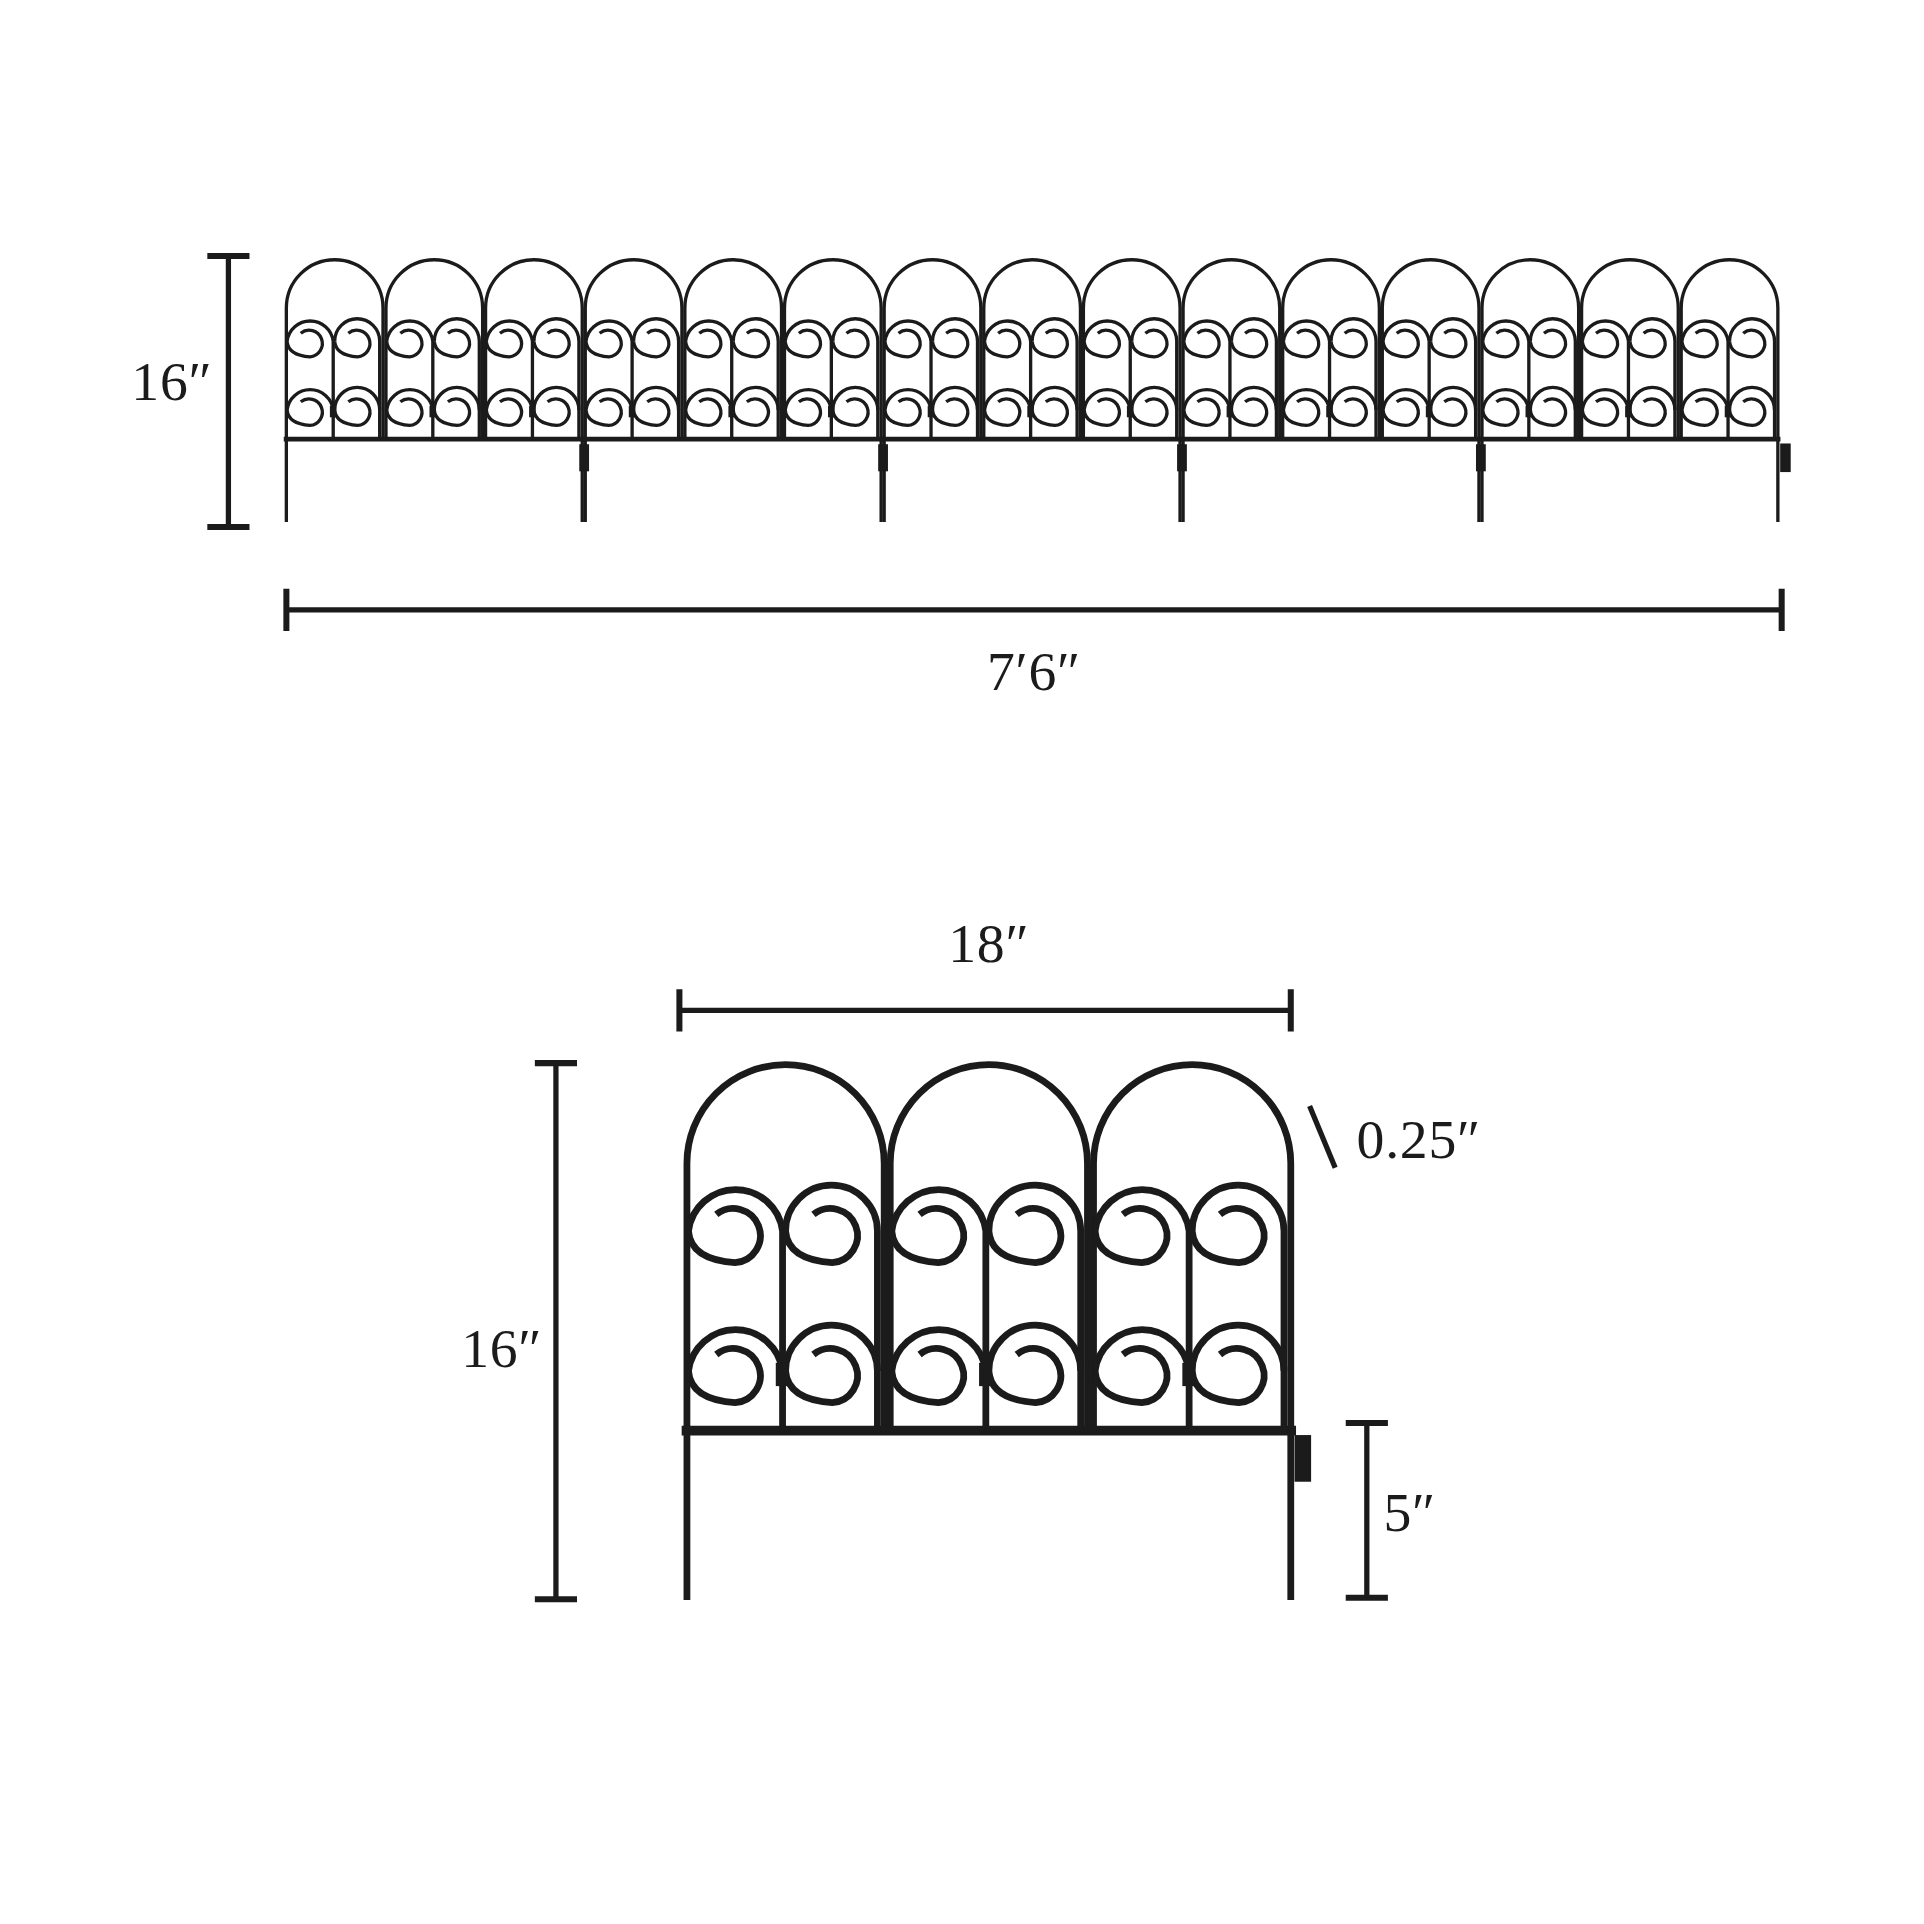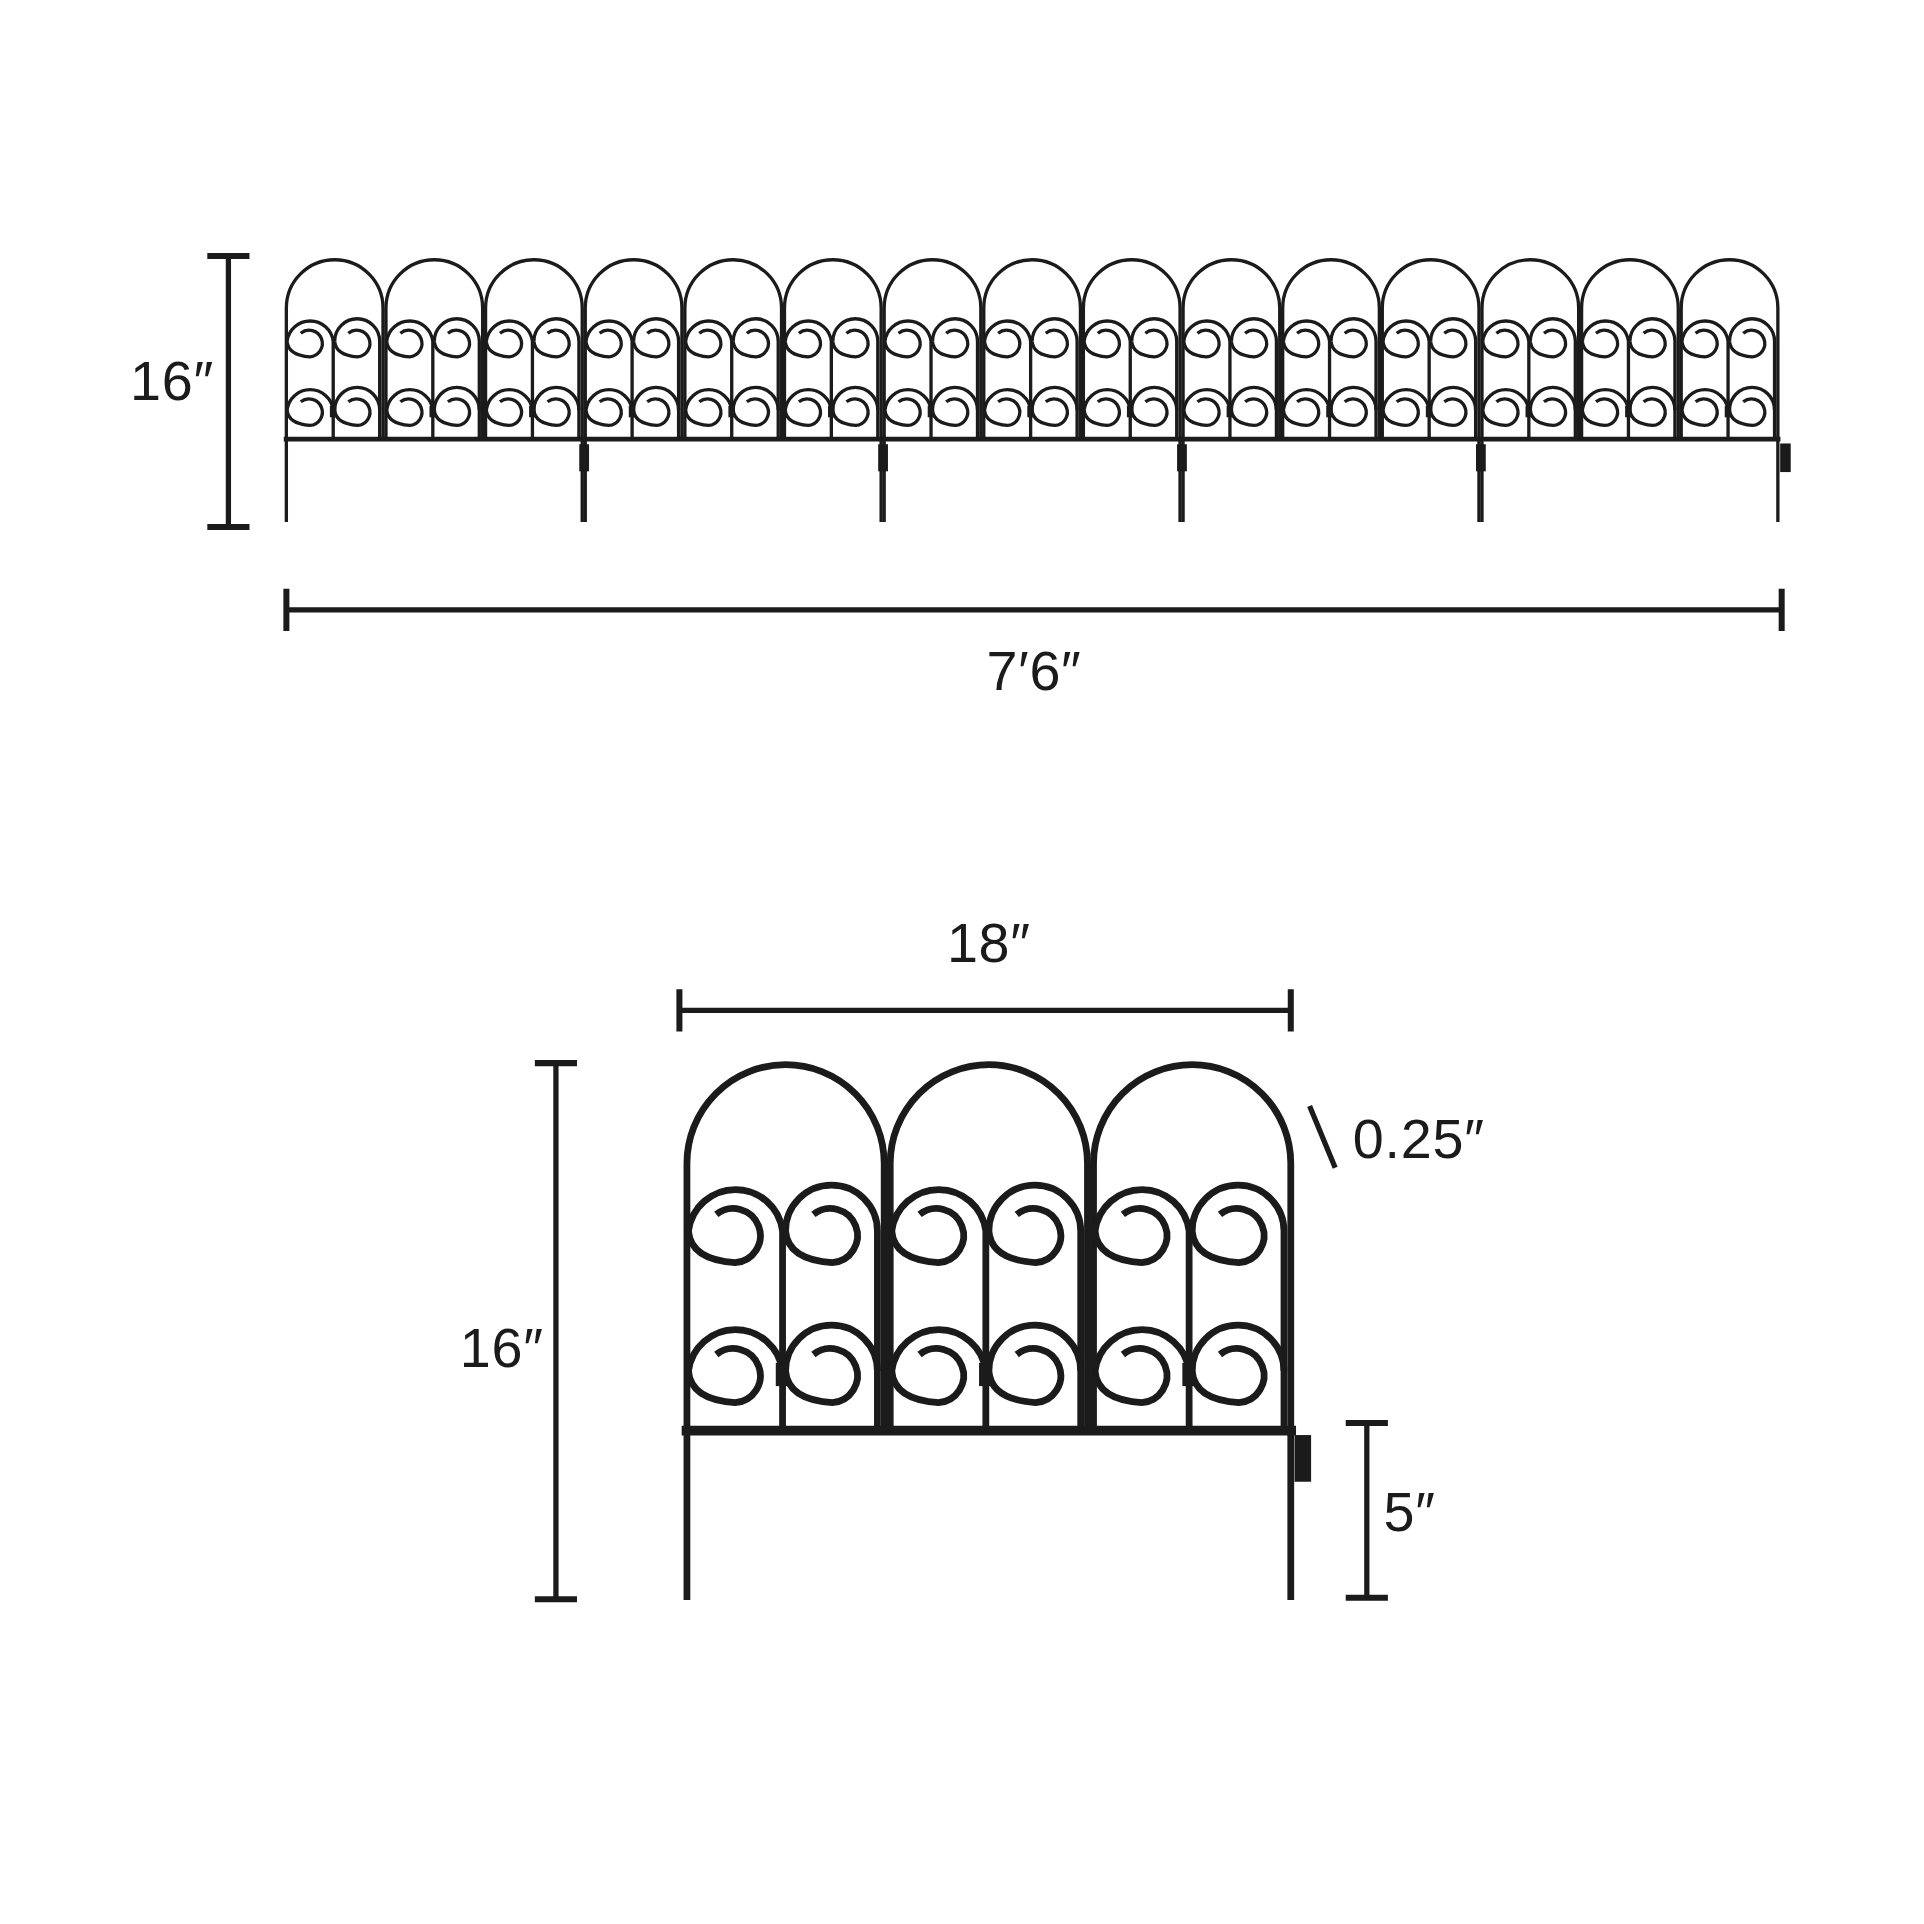--- a/index.html
+++ b/index.html
@@ -2,21 +2,21 @@
 <html style="--line: #1b1b1b; --bg: #ffffff;font-size:13px"><head>
 <meta charset="utf-8">
 <style>
   :root { --line: #1b1b1b; --bg: #ffffff; }
   * { margin: 0; padding: 0; box-sizing: border-box; }
   html, body { background: var(--bg); }
   .stage {
     width: 1925px; height: 1807px;
     background: var(--bg);
     position: relative;
-    font-family: Liberation Sans, sans-serif;
+    font-family: Liberation Serif, serif;
   }
   svg { display: block; width: 100%; height: 100%; }
   .wire  { fill: none; stroke: var(--line); stroke-width: 9;  stroke-linecap: butt; }
   .rail  { fill: none; stroke: var(--line); stroke-width: 13; }
   .solid { fill: var(--line); stroke: none; }
   .dim   { stroke: var(--line); stroke-width: 7; fill: none; }
   .cap   { stroke: var(--line); stroke-width: 8; fill: none; }
   .dim-label {
     fill: var(--line);
     font-size: 74px;

